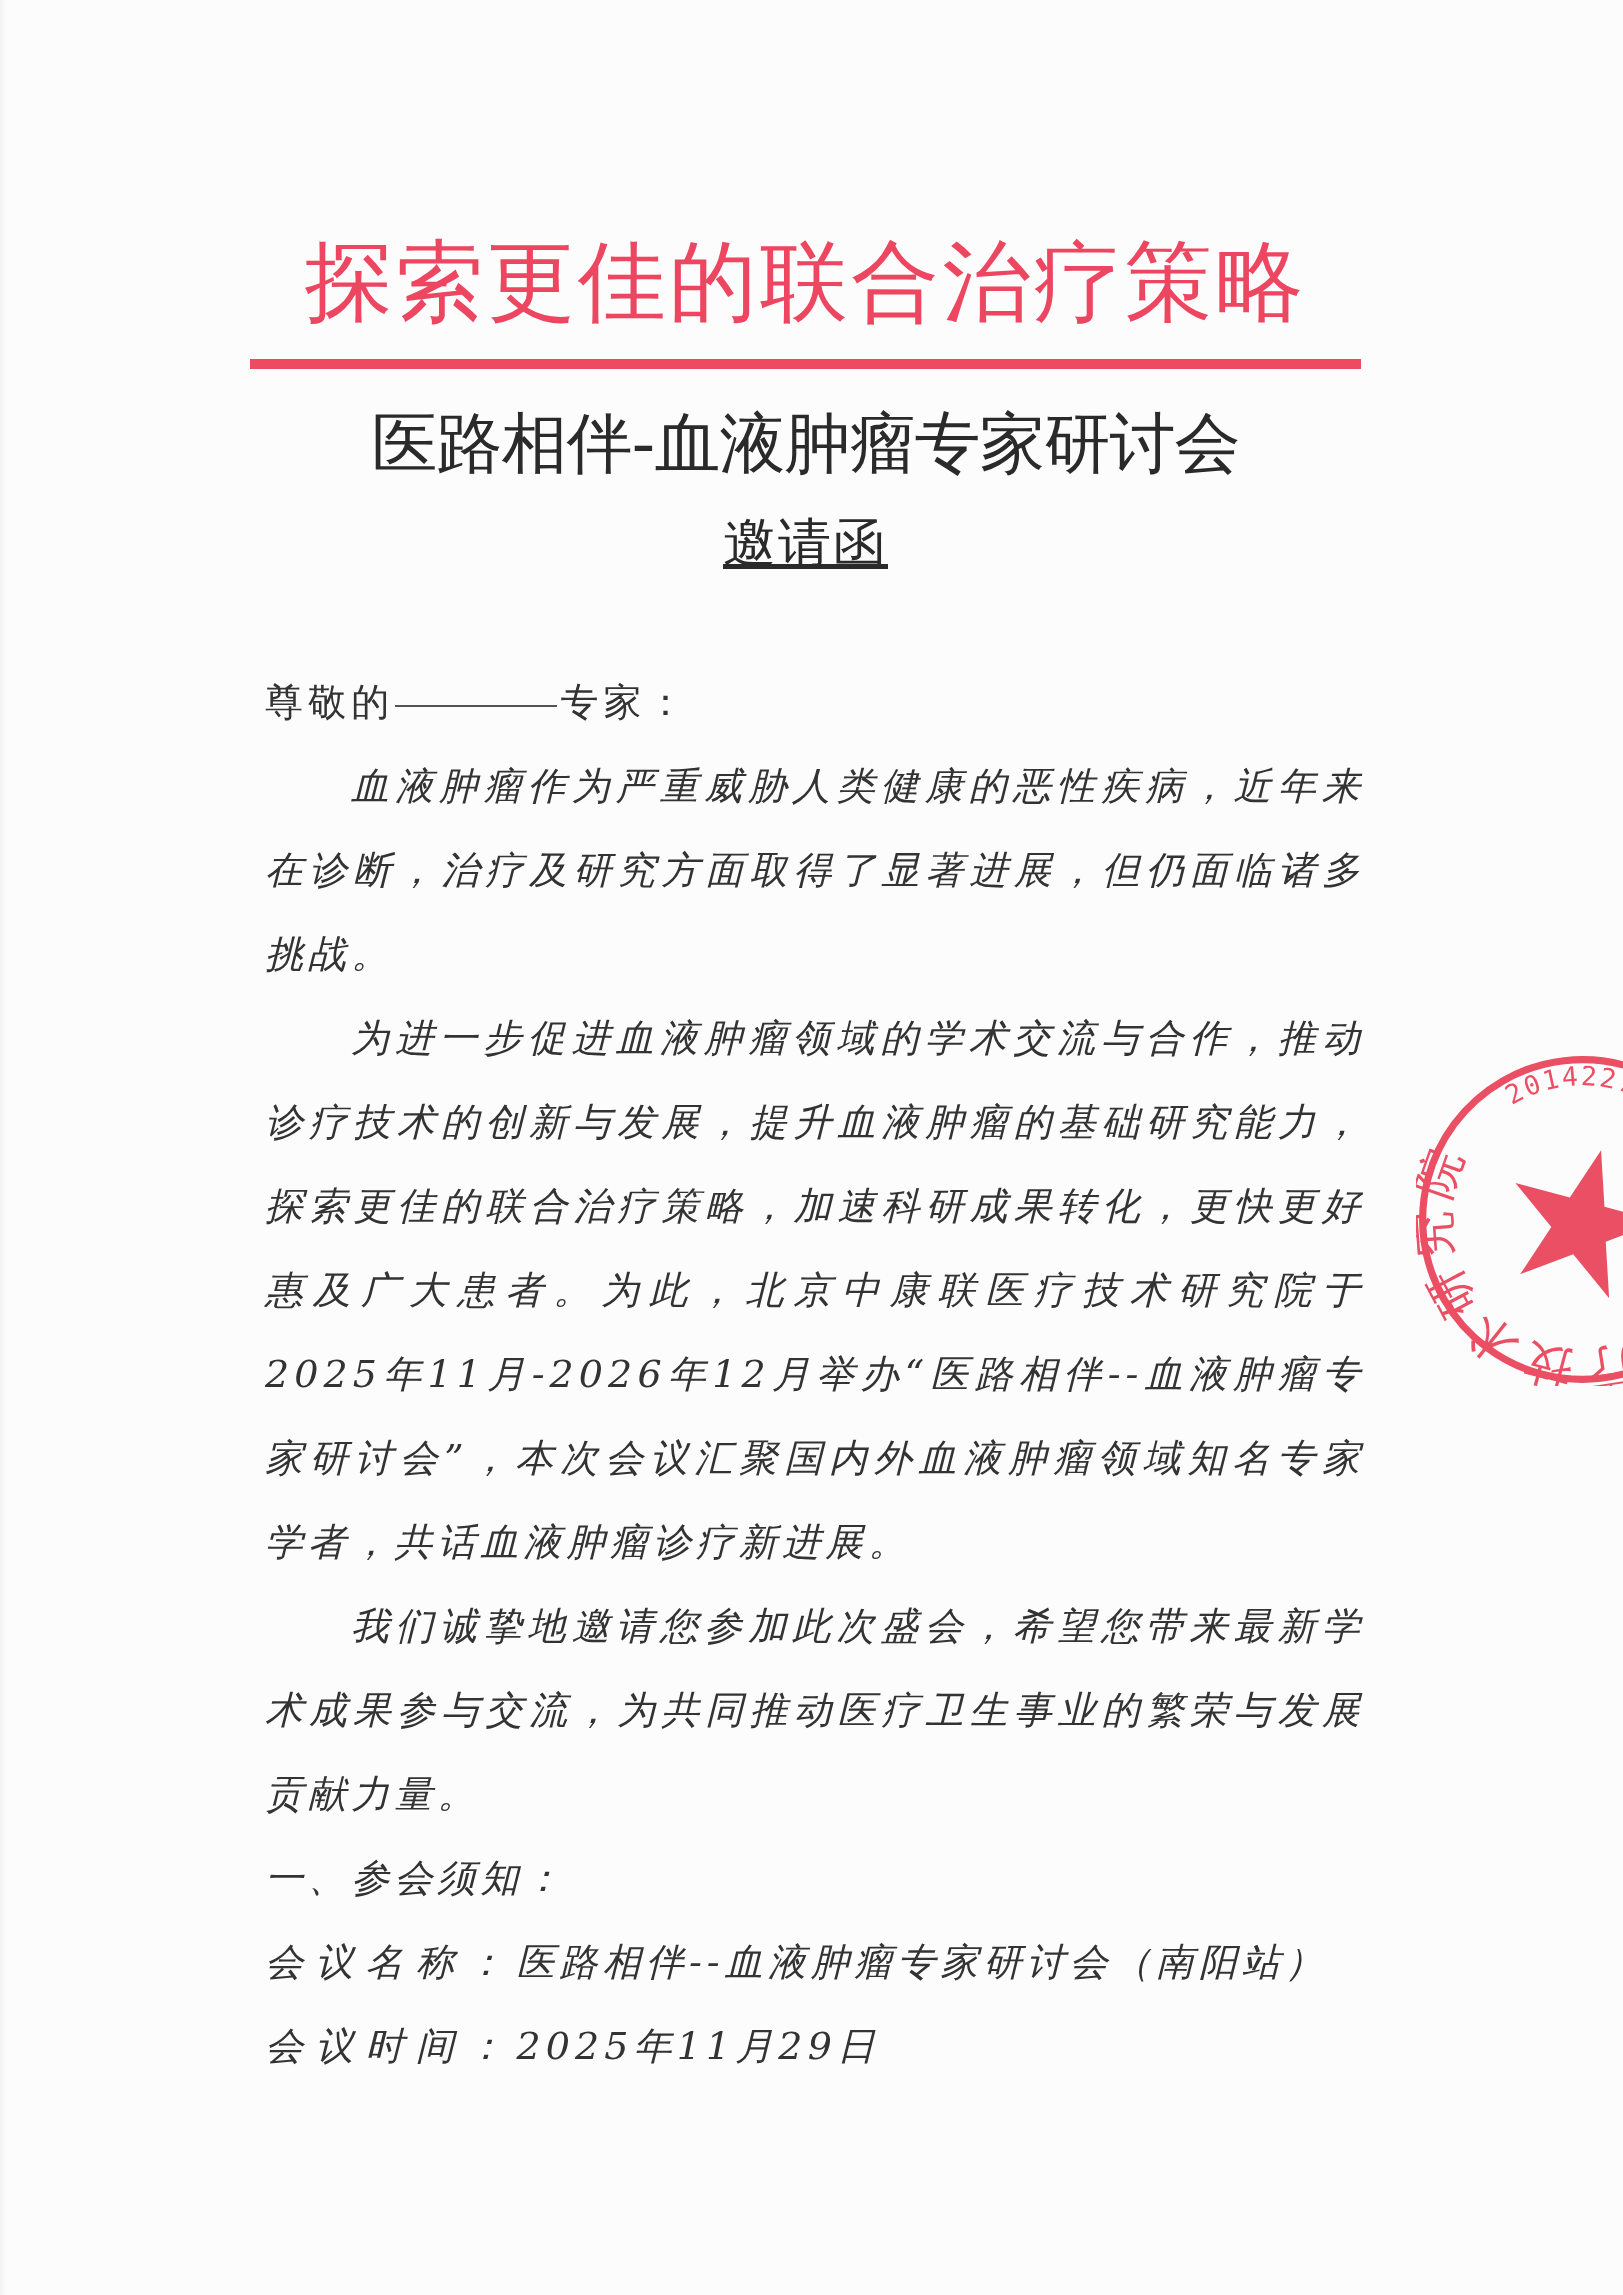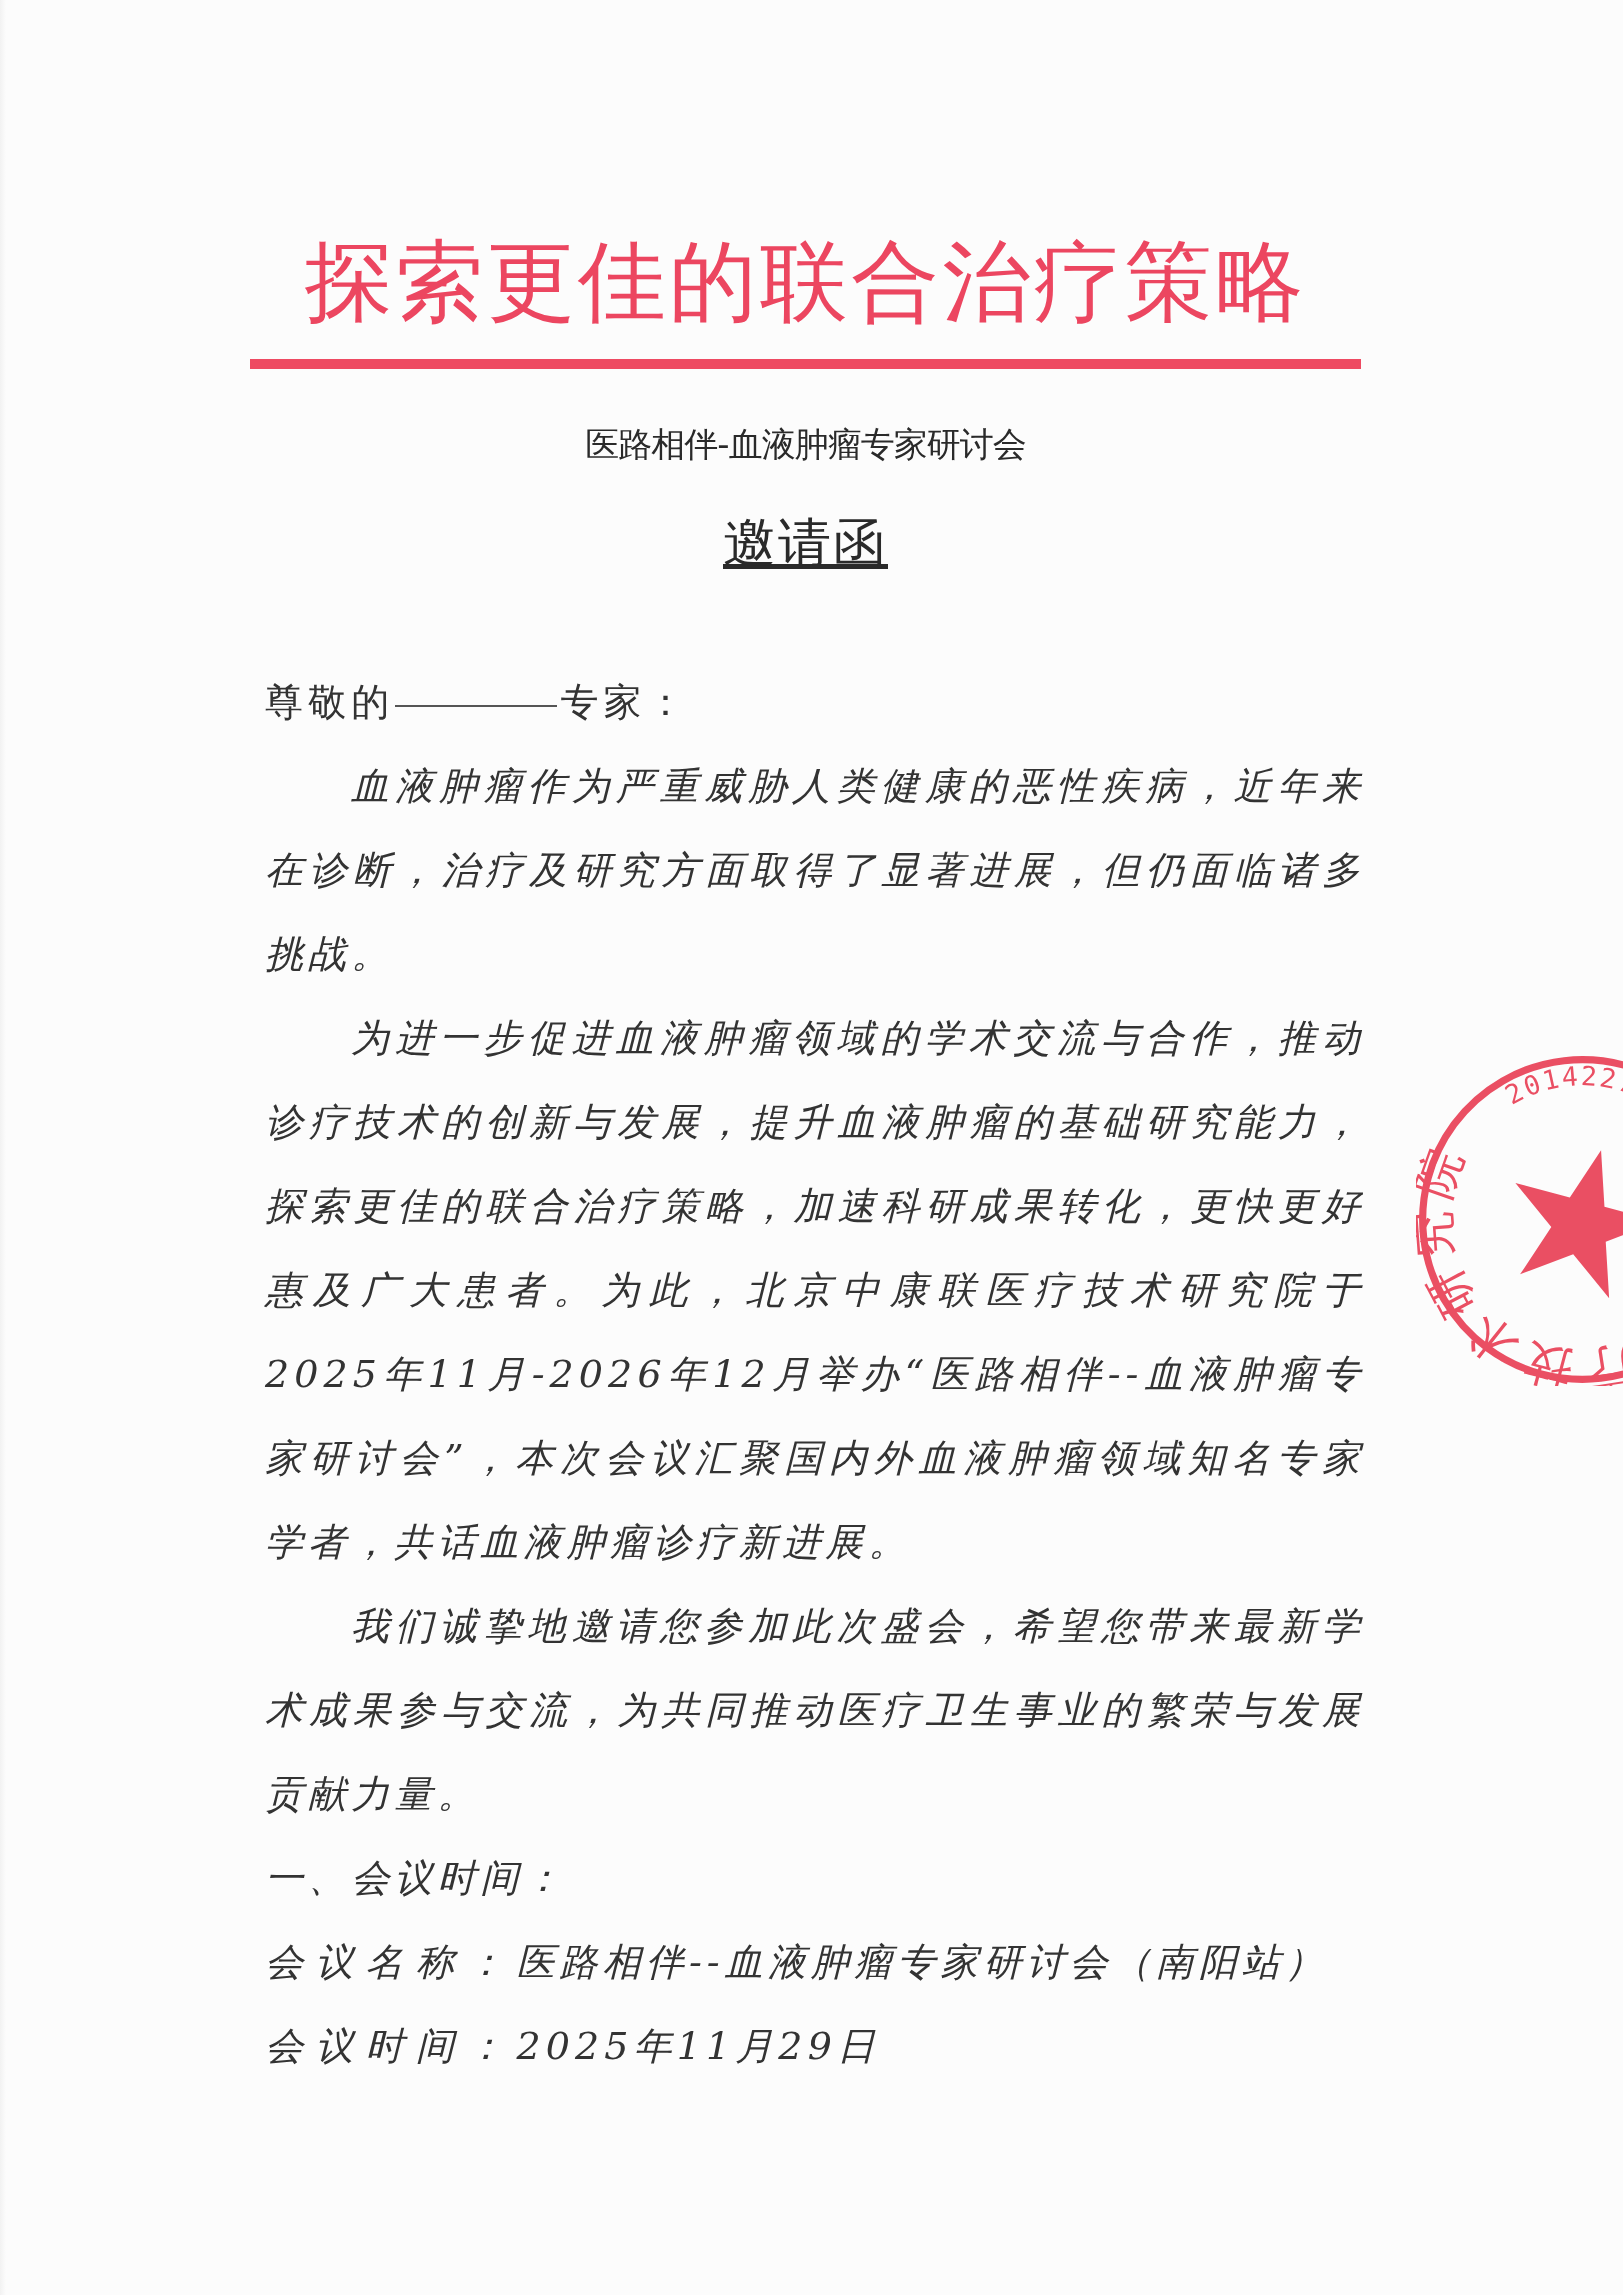--- a/index.html
+++ b/index.html
@@ -60,21 +60,21 @@
     left: 250px;
     width: 1111px;
     text-align: center;
     font-family: "DejaVu Sans", "Liberation Sans", sans-serif;
     color: #2a2a2a;
     white-space: nowrap;
   }
   .subtitle.line1 {
     top: 408px;
     height: 72px;
-    font-size: 34px;
+    font-size: 66px;
     line-height: 72px;
     letter-spacing: -1px;
   }
   .subtitle.line2 {
     top: 507px;
     height: 72px;
     font-size: 53px;
     line-height: 72px;
     letter-spacing: 2px;
     text-decoration: underline;
@@ -145,21 +145,21 @@
 
   <div class="body">
     <div class="salutation">
       <span>尊敬的</span>
       <span class="blank-line"></span>
       <span>专家：</span>
     </div>
     <p class="indent">血液肿瘤作为严重威胁人类健康的恶性疾病，近年来在诊断，治疗及研究方面取得了显著进展，但仍面临诸多挑战。</p>
     <p class="indent">为进一步促进血液肿瘤领域的学术交流与合作，推动诊疗技术的创新与发展，提升血液肿瘤的基础研究能力，探索更佳的联合治疗策略，加速科研成果转化，更快更好惠及广大患者。为此，北京中康联医疗技术研究院于2025年11月-2026年12月举办“医路相伴--血液肿瘤专家研讨会”，本次会议汇聚国内外血液肿瘤领域知名专家学者，共话血液肿瘤诊疗新进展。</p>
     <p class="indent">我们诚挚地邀请您参加此次盛会，希望您带来最新学术成果参与交流，为共同推动医疗卫生事业的繁荣与发展贡献力量。</p>
-    <p>一、会议时间：</p>
+    <p>一、参会须知：</p>
     <p class="field-row">
       <span class="field-label">会议名称：</span><span>医路相伴--血液肿瘤专家研讨会（南阳站）</span>
     </p>
     <p class="field-row">
       <span class="field-label">会议时间：</span><span>2025年11月29日</span>
     </p>
   </div>
 
   <svg class="seal" viewBox="0 0 650 650">
     <defs>

